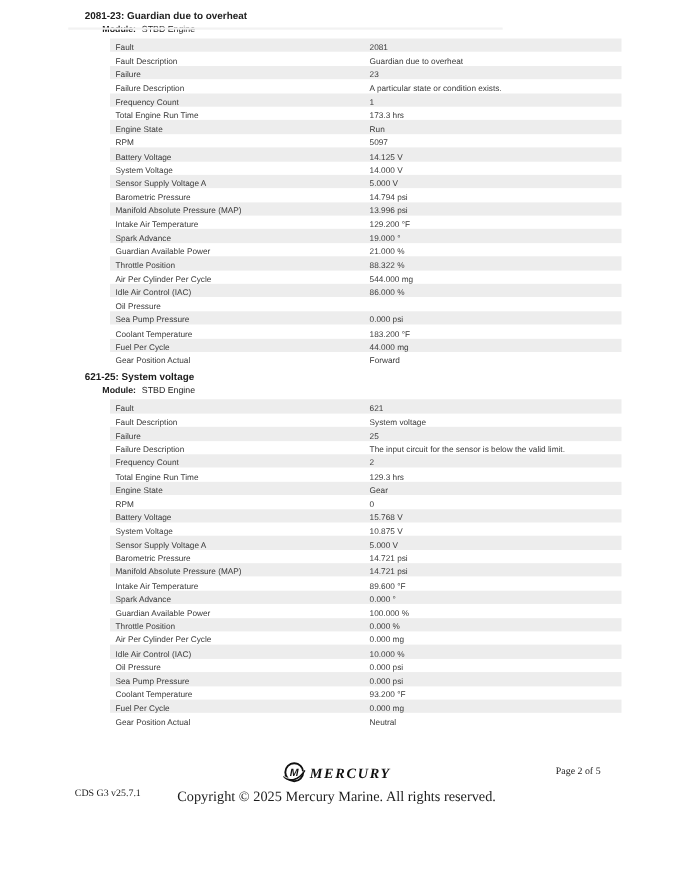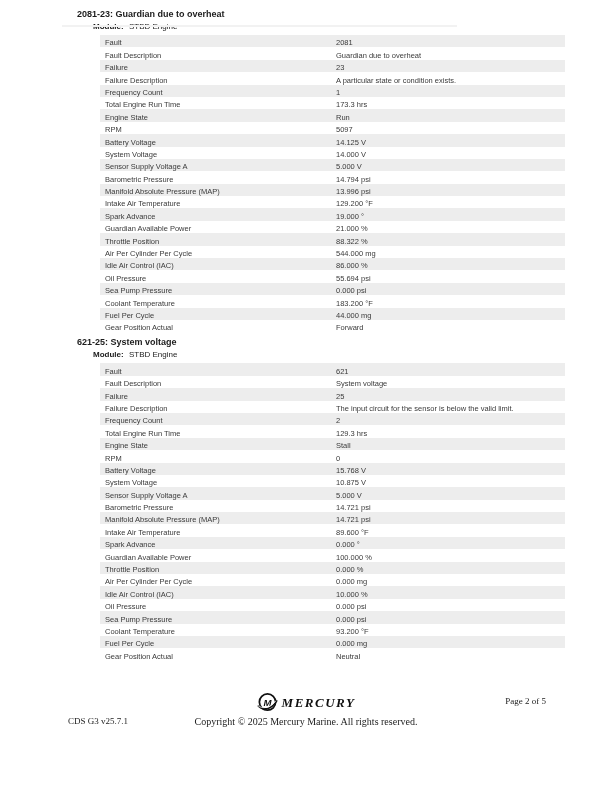--- a/index.html
+++ b/index.html
@@ -66,21 +66,21 @@
   }
   .brand-word{
     font-family:Liberation Serif, serif;
     font-weight:700;font-style:italic;
     font-size:13px;letter-spacing:1.5px;color:#111;
   }
   .copyright{
     position:absolute;left:0;top:716px;width:612px;
     text-align:center;
     font-family:"Liberation Serif", serif;
-    font-size:10px;color:#1c1c1c;
+    font-size:13px;color:#1c1c1c;
   }
 </style>
 </head>
 <body>
 
 <div class="page">
   <div class="scan-line"></div>
 
   <div class="section">
     <div class="sec-title">2081-23: Guardian due to overheat</div>
@@ -160,21 +160,20 @@
         <div class="row">
           <span class="label">Air Per Cylinder Per Cycle</span>
           <span class="value">544.000 mg</span>
         </div>
         <div class="row">
           <span class="label">Idle Air Control (IAC)</span>
           <span class="value">86.000 %</span>
         </div>
         <div class="row">
           <span class="label">Oil Pressure</span>
-          <span class="value">55.694 psi</span>
         </div>
         <div class="row">
           <span class="label">Sea Pump Pressure</span>
           <span class="value">0.000 psi</span>
         </div>
         <div class="row">
           <span class="label">Coolant Temperature</span>
           <span class="value">183.200 °F</span>
         </div>
         <div class="row">
@@ -214,21 +213,21 @@
         <div class="row">
           <span class="label">Frequency Count</span>
           <span class="value">2</span>
         </div>
         <div class="row">
           <span class="label">Total Engine Run Time</span>
           <span class="value">129.3 hrs</span>
         </div>
         <div class="row">
           <span class="label">Engine State</span>
-          <span class="value">Stall</span>
+          <span class="value">Gear</span>
         </div>
         <div class="row">
           <span class="label">RPM</span>
           <span class="value">0</span>
         </div>
         <div class="row">
           <span class="label">Battery Voltage</span>
           <span class="value">15.768 V</span>
         </div>
         <div class="row">

